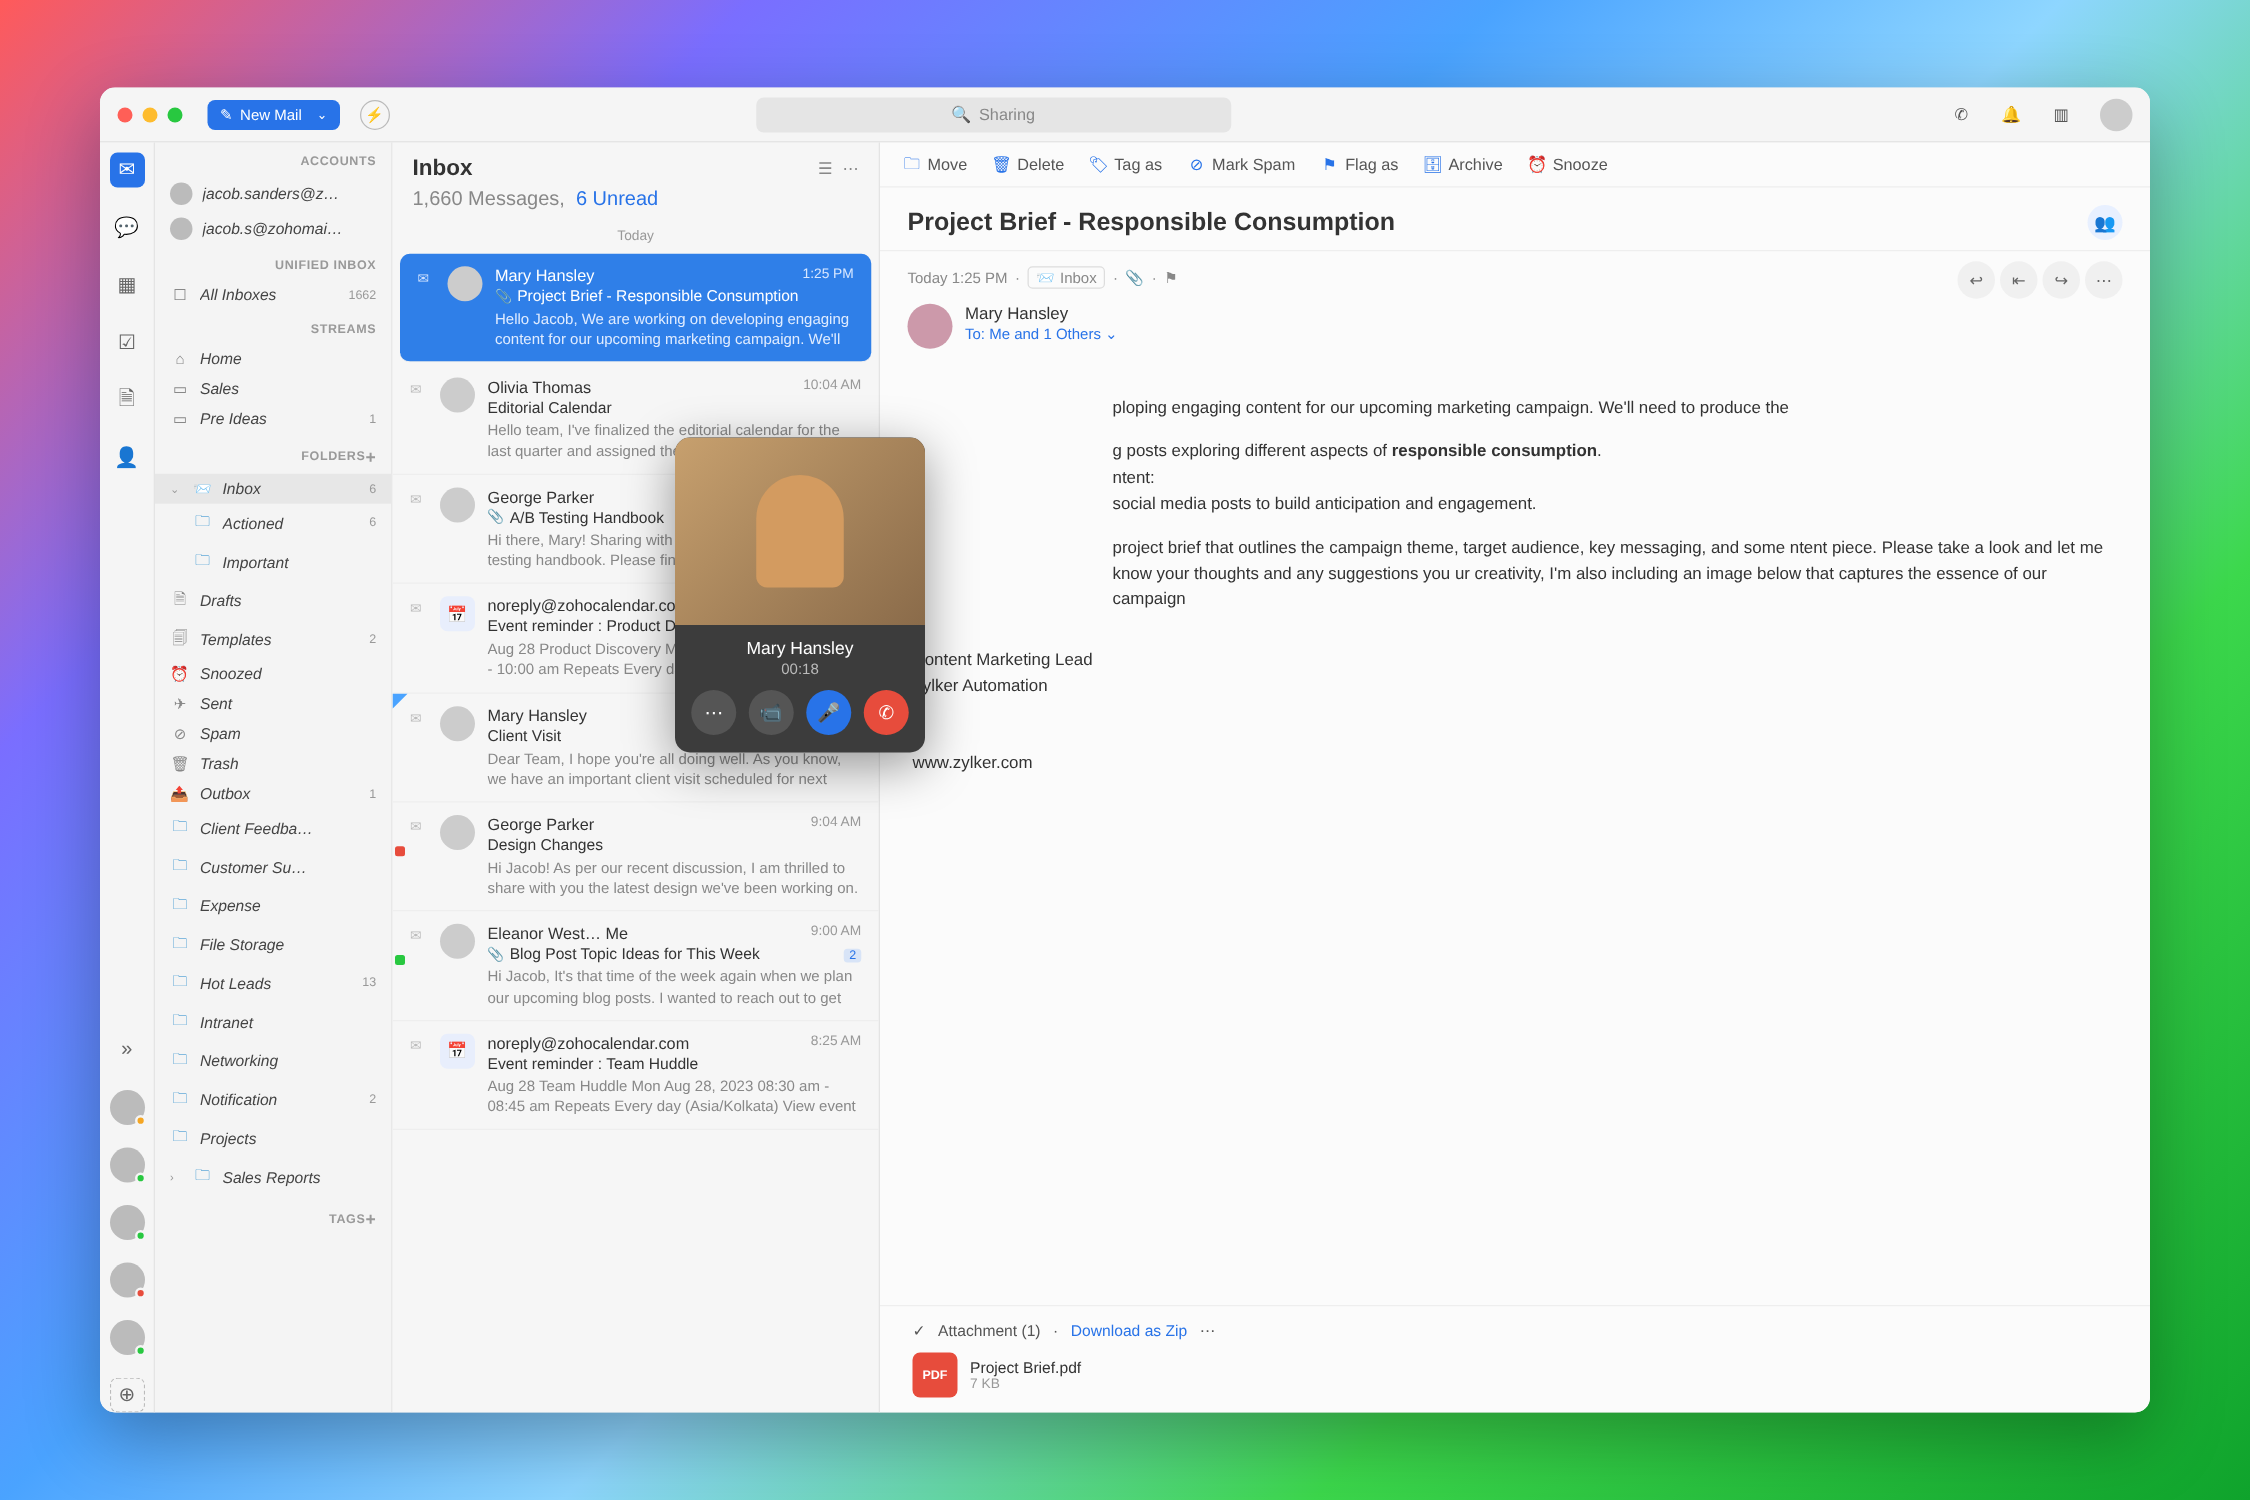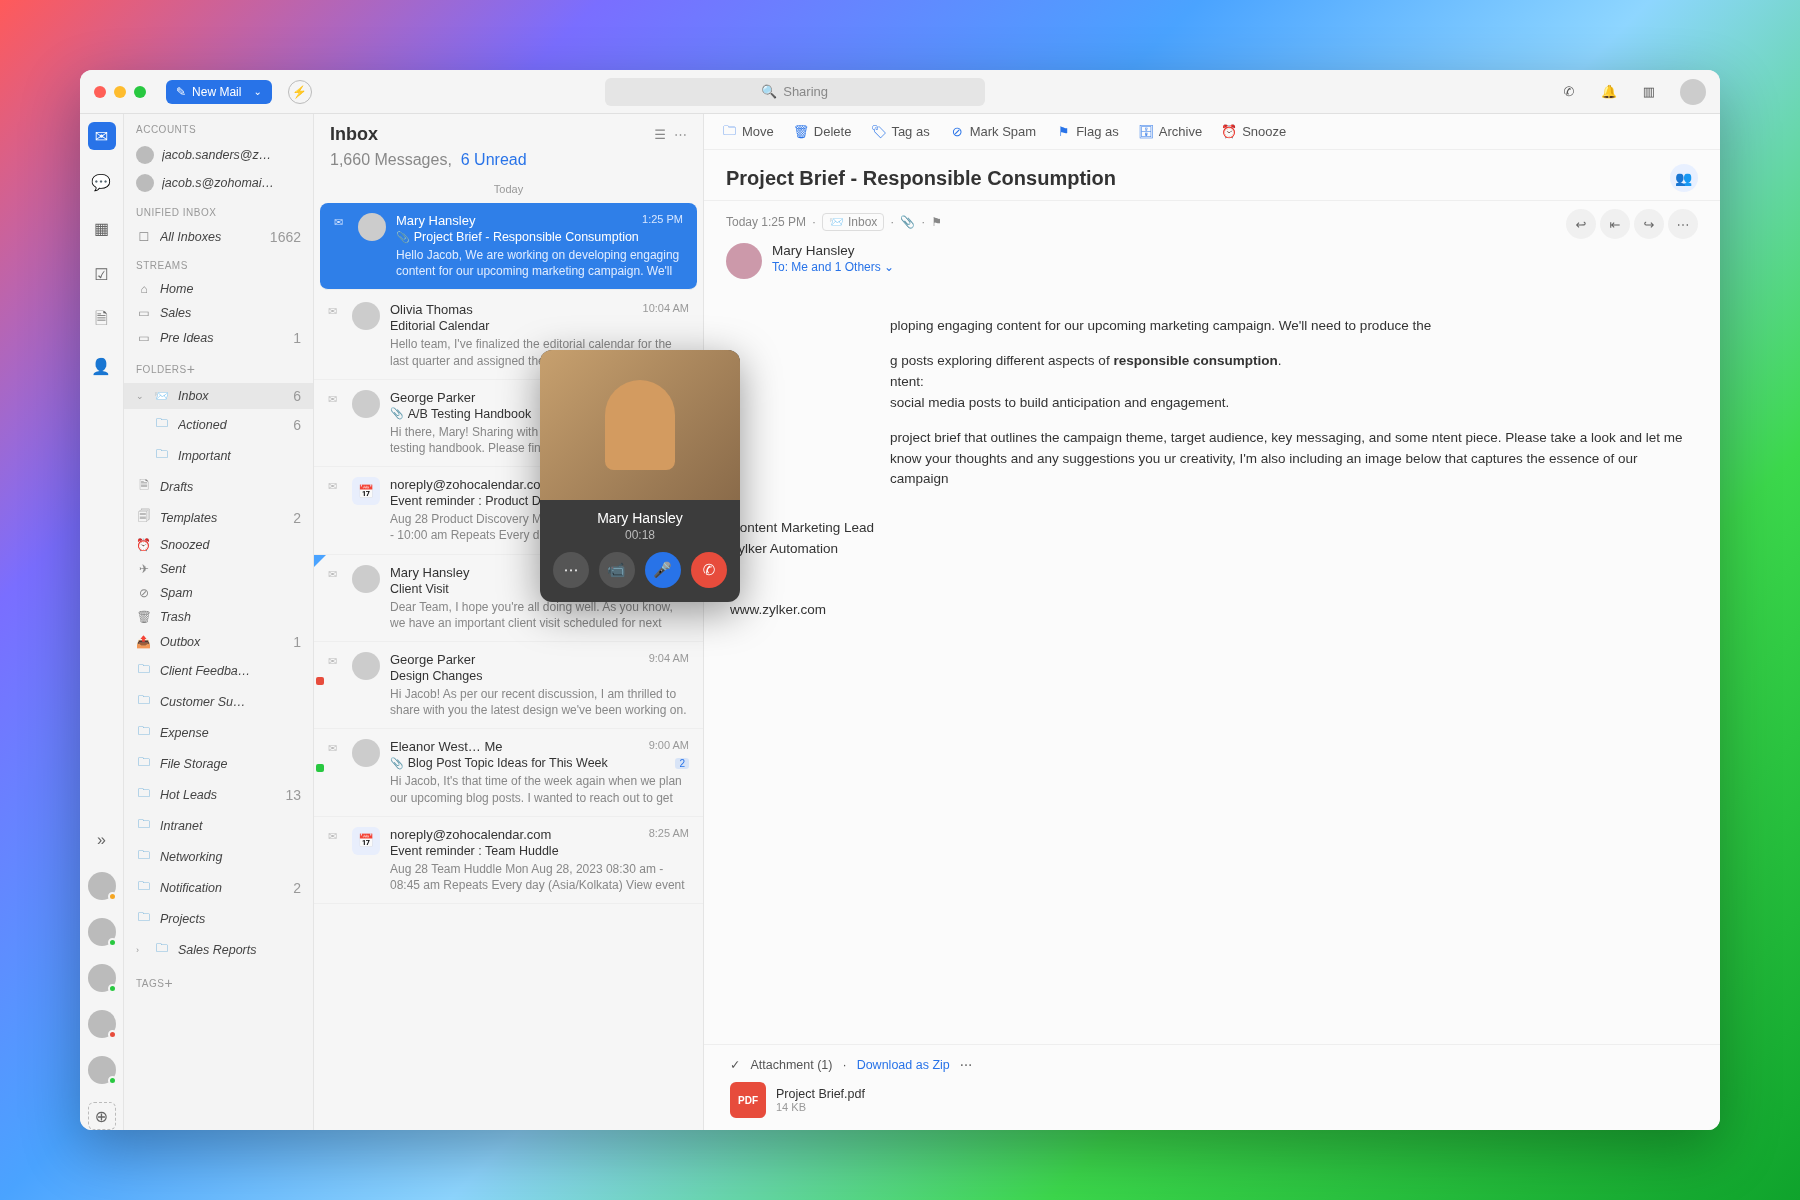--- a/index.html
+++ b/index.html
@@ -74,28 +74,28 @@
 .rail .dot{position:absolute;bottom:-1px;right:-1px;width:9px;height:9px;border-radius:50%;border:2px solid #f5f5f5;}
 .sidebar {
   width: 190px;
   background:#f4f4f4;
   border-right:1px solid #e4e4e4;
   overflow-y:auto;
   font-size:12.5px;
   color:#444;
 }
 .sidebar::-webkit-scrollbar{width:0;}
-.sb-h { font-size:10px; color:#999; letter-spacing:0.5px; padding:10px 12px 6px; text-transform:uppercase; display:flex; justify-content:flex-start; align-items:center;}
+.sb-h { font-size:10px; color:#999; letter-spacing:0.5px; padding:10px 12px 6px; text-transform:uppercase; display:flex; justify-content:flex-end; align-items:center;font-weight:bold;}
 .sb-h .plus{color:#999;font-size:14px;cursor:pointer;}
 .sb-row { display:flex; align-items:center; gap:8px; padding:5px 12px; cursor:pointer; white-space:nowrap;}
 .sb-row.sel{background:#e7e7e7;}
 .sb-row .ico{width:16px;text-align:center;color:#28c;font-size:12px;}
 .sb-row .ico.gray{color:#888;}
 .sb-row .lbl{flex:1;overflow:hidden;text-overflow:ellipsis;font-style:italic;}
-.sb-row .cnt{color:#999;font-size:14px;}
+.sb-row .cnt{color:#999;font-size:10px;}
 .sb-row.indent{padding-left:30px;}
 .sb-row .chev{width:10px;color:#999;font-size:9px;}
 .sb-row .av{width:18px;height:18px;border-radius:50%;background:#bbb;}
 .msglist {
   width: 390px;
   background:#f6f6f6;
   border-right:1px solid #e4e4e4;
   display:flex;flex-direction:column;
   min-height:0;
 }
@@ -591,21 +591,21 @@
           <span>✓</span>
           <span>Attachment (1)</span>
           <span>·</span>
           <span class="dl">Download as Zip</span>
           <span>⋯</span>
         </div>
         <div class="file">
           <div class="pdf">PDF</div>
           <div>
             <div class="fn">Project Brief.pdf</div>
-            <div class="fs">14 KB</div>
+            <div class="fs">7 KB</div>
           </div>
         </div>
       </div>
     </div>
   </div>
 </div>
 
 <div class="call">
   <div class="vid">
       <div class="person"></div>

